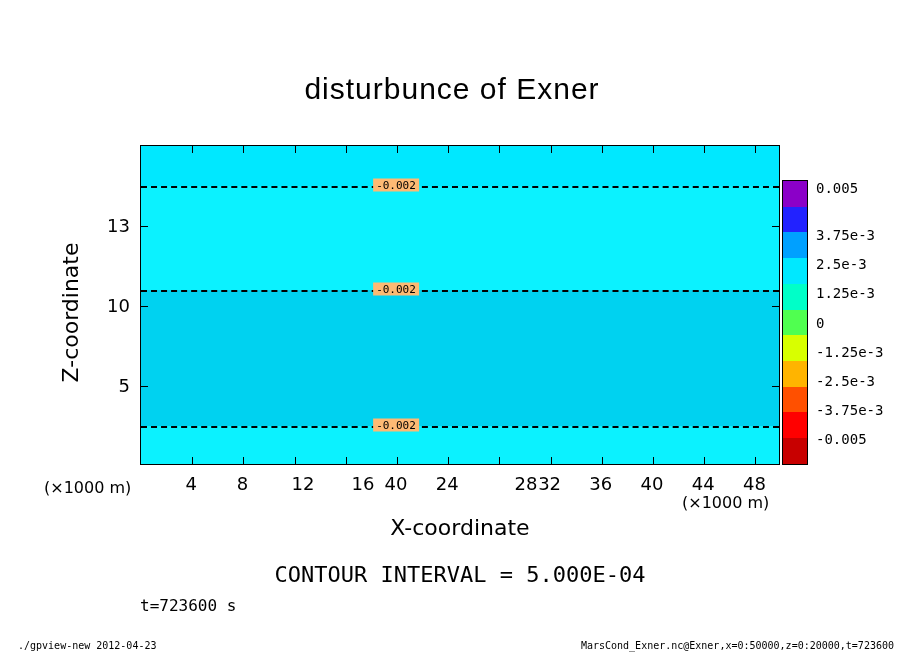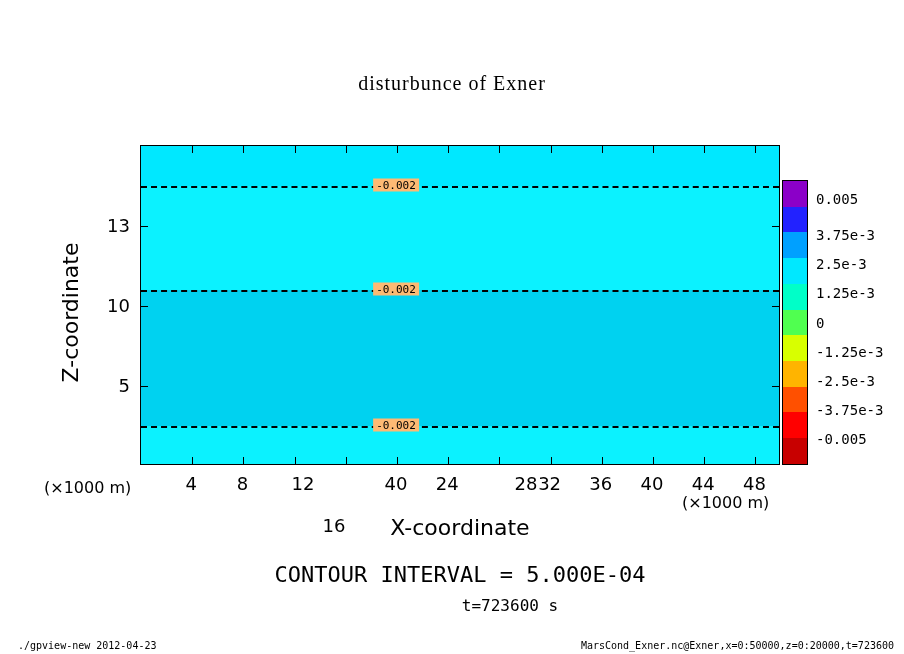--- a/index.html
+++ b/index.html
@@ -9,23 +9,23 @@
     font-family:"DejaVu Sans Mono", monospace;
     color:#000000;
     overflow:hidden;
     position:relative;
   }
   .abs{position:absolute;}
 
   #title{
     left:0;right:0;top:72px;
     text-align:center;
-    font-size:20px;
+    font-size:30px;
     letter-spacing:1px;
-    font-family:Liberation Serif, serif;
+    font-family:Liberation Sans, sans-serif;
   }
 
   
   #plot-frame{
     left:140px;top:145px;width:640px;height:320px;
     border:1px solid #000;
     box-sizing:border-box;
     overflow:hidden;
   }
   .band{position:absolute;left:0;right:0;}
@@ -74,21 +74,21 @@
     font-family:"DejaVu Sans", sans-serif;
   }
   #xunit-left{left:44px;top:478px;font-size:16px;font-family:"DejaVu Sans", sans-serif;}
   #xunit-right{left:682px;top:493px;font-size:16px;font-family:"DejaVu Sans", sans-serif;}
 
   #contour-interval{
     left:140px;width:640px;top:562px;text-align:center;
     font-size:22px;
   }
   #time-stamp{
-    left:140px;width:740px;top:596px;text-align:center;
+    left:140px;width:740px;top:596px;text-align:left;
     font-size:16px;
   }
   #footer-left{left:18px;top:640px;font-size:10px;}
   #footer-right{right:10px;top:640px;font-size:10px;text-align:right;}
 
   
   #colorbar{
     left:782px;top:180px;width:26px;height:285px;
     border:1px solid #000;
     box-sizing:border-box;
@@ -151,21 +151,21 @@
       <div class="tick-y right" style="top: 160px;"></div>
       <div class="tick-y" style="top: 80px;"></div>
       <div class="tick-y right" style="top: 80px;"></div>
     </div>
 </div>
 
 <div id="xtick-labels">
     <div class="xlab" style="left: 191.2px; top: 473px;">4</div>
     <div class="xlab" style="left: 242.4px; top: 473px;">8</div>
     <div class="xlab" style="left: 303px; top: 473px;">12</div>
-    <div class="xlab" style="left: 334px; top: 473px; margin-top: 42px;">16</div>
+    <div class="xlab" style="left: 363px; top: 473px;">16</div>
     <div class="xlab" style="left: 396px; top: 473px;">40</div>
     <div class="xlab" style="left: 447.2px; top: 473px;">24</div>
     <div class="xlab" style="left: 526px; top: 473px;">28</div>
     <div class="xlab" style="left: 549.6px; top: 473px;">32</div>
     <div class="xlab" style="left: 600.8px; top: 473px;">36</div>
     <div class="xlab" style="left: 652px; top: 473px;">40</div>
     <div class="xlab" style="left: 703.2px; top: 473px;">44</div>
     <div class="xlab" style="left: 754.4px; top: 473px;">48</div>
   </div>
 <div id="ytick-labels">
@@ -196,21 +196,21 @@
     <div class="cbcell" style="height: 25.7273px; background: rgb(0, 232, 255);"></div>
     <div class="cbcell" style="height: 25.7273px; background: rgb(0, 255, 200);"></div>
     <div class="cbcell" style="height: 25.7273px; background: rgb(80, 255, 80);"></div>
     <div class="cbcell" style="height: 25.7273px; background: rgb(216, 255, 0);"></div>
     <div class="cbcell" style="height: 25.7273px; background: rgb(255, 180, 0);"></div>
     <div class="cbcell" style="height: 25.7273px; background: rgb(255, 80, 0);"></div>
     <div class="cbcell" style="height: 25.7273px; background: rgb(255, 0, 0);"></div>
     <div class="cbcell" style="height: 25.7273px; background: rgb(200, 0, 0);"></div>
   </div>
 <div id="colorbar-labels">
-    <div class="cb-tick-label" style="top: 199px;">0.005</div>
+    <div class="cb-tick-label" style="top: 188px;">0.005</div>
     <div class="cb-tick-label" style="top: 234.92px;">3.75e-3</div>
     <div class="cb-tick-label" style="top: 264.114px;">2.5e-3</div>
     <div class="cb-tick-label" style="top: 293.307px;">1.25e-3</div>
     <div class="cb-tick-label" style="top: 322.5px;">0</div>
     <div class="cb-tick-label" style="top: 351.693px;">-1.25e-3</div>
     <div class="cb-tick-label" style="top: 380.886px;">-2.5e-3</div>
     <div class="cb-tick-label" style="top: 410.08px;">-3.75e-3</div>
     <div class="cb-tick-label" style="top: 439.273px;">-0.005</div>
   </div>
 

